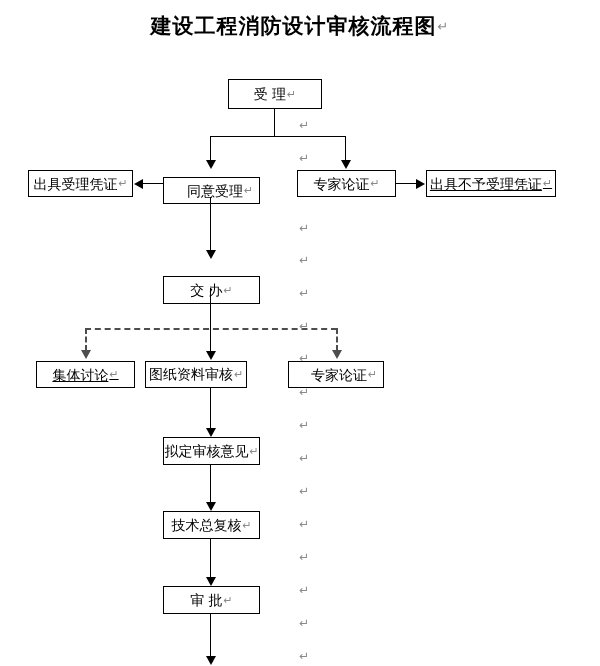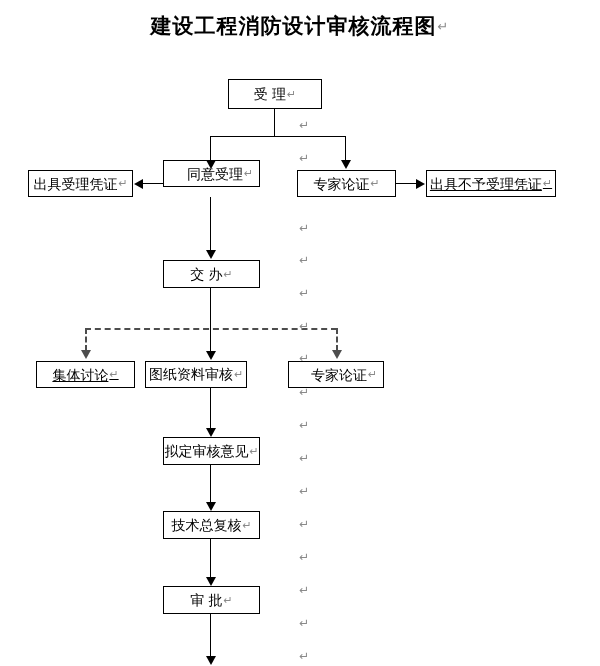--- a/index.html
+++ b/index.html
@@ -126,36 +126,36 @@
   <div class="node" style="left:228px; top:79px; width:94px; height:30px;">
     <span class="lbl">受    理</span>
       <span class="pilcrow">↵</span>
   </div>
 
   <div class="node" style="left:28px; top:170px; width:105px; height:27px;">
     <span class="lbl">出具受理凭证</span>
       <span class="pilcrow">↵</span>
   </div>
 
-  <div class="node" style="left:163px; top:160px; width:97px; height:27px;padding-left:17px;">
+  <div class="node" style="left:163px; top:177px; width:97px; height:27px;padding-left:17px;">
     <span class="lbl">同意受理</span>
       <span class="pilcrow">↵</span>
   </div>
 
   <div class="node" style="left:297px; top:170px; width:99px; height:27px;">
     <span class="lbl">专家论证</span>
       <span class="pilcrow">↵</span>
   </div>
 
   <div class="node" style="left:426px; top:170px; width:130px; height:27px;text-decoration:underline;">
     <span class="lbl">出具不予受理凭证</span>
       <span class="pilcrow">↵</span>
   </div>
 
-  <div class="node" style="left:163px; top:260px; width:97px; height:28px;">
+  <div class="node" style="left:163px; top:276px; width:97px; height:28px;">
     <span class="lbl">交    办</span>
       <span class="pilcrow">↵</span>
   </div>
 
   <div class="node" style="left:36px; top:361px; width:99px; height:27px;text-decoration:underline;">
     <span class="lbl">集体讨论</span>
       <span class="pilcrow">↵</span>
   </div>
 
   <div class="node" style="left:145px; top:361px; width:102px; height:27px;font-family:Liberation Serif, serif;">

